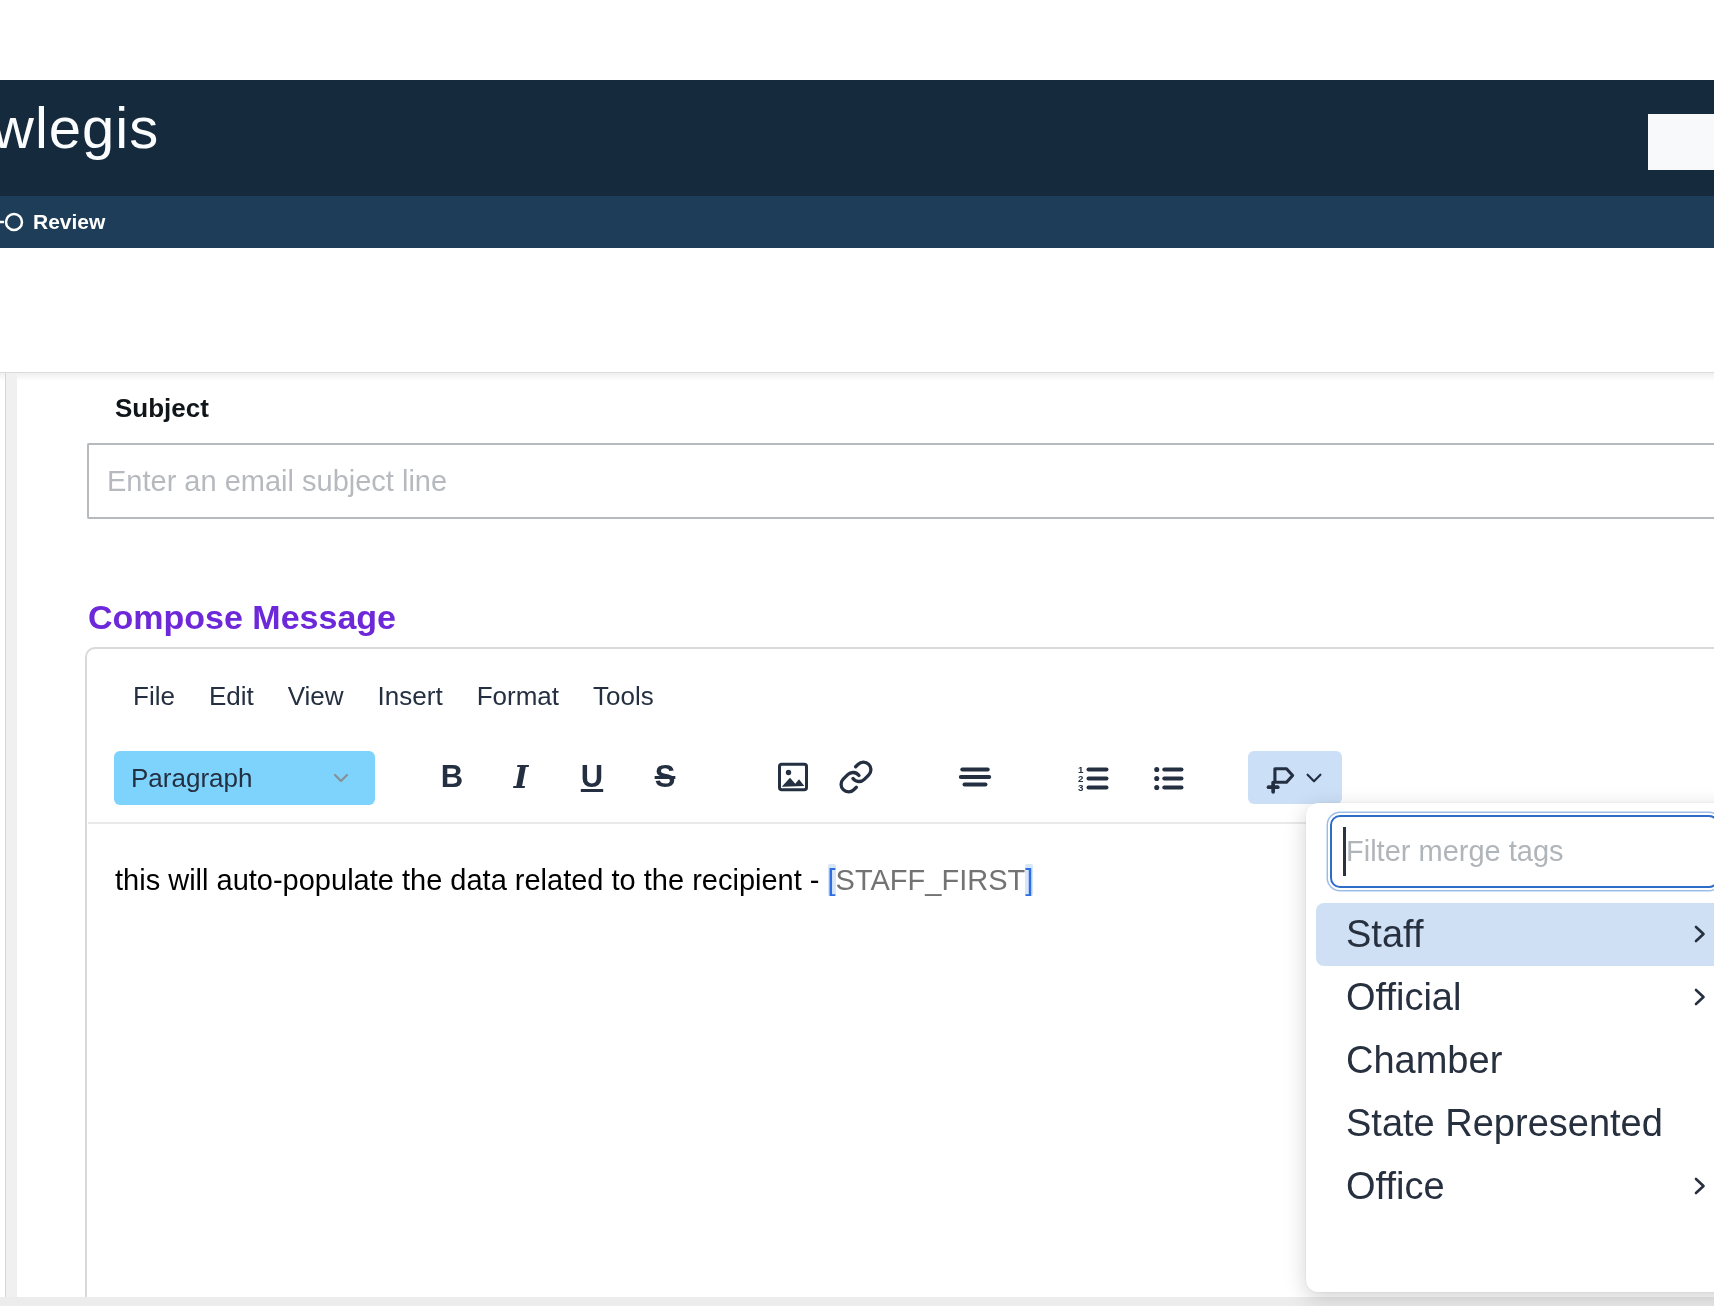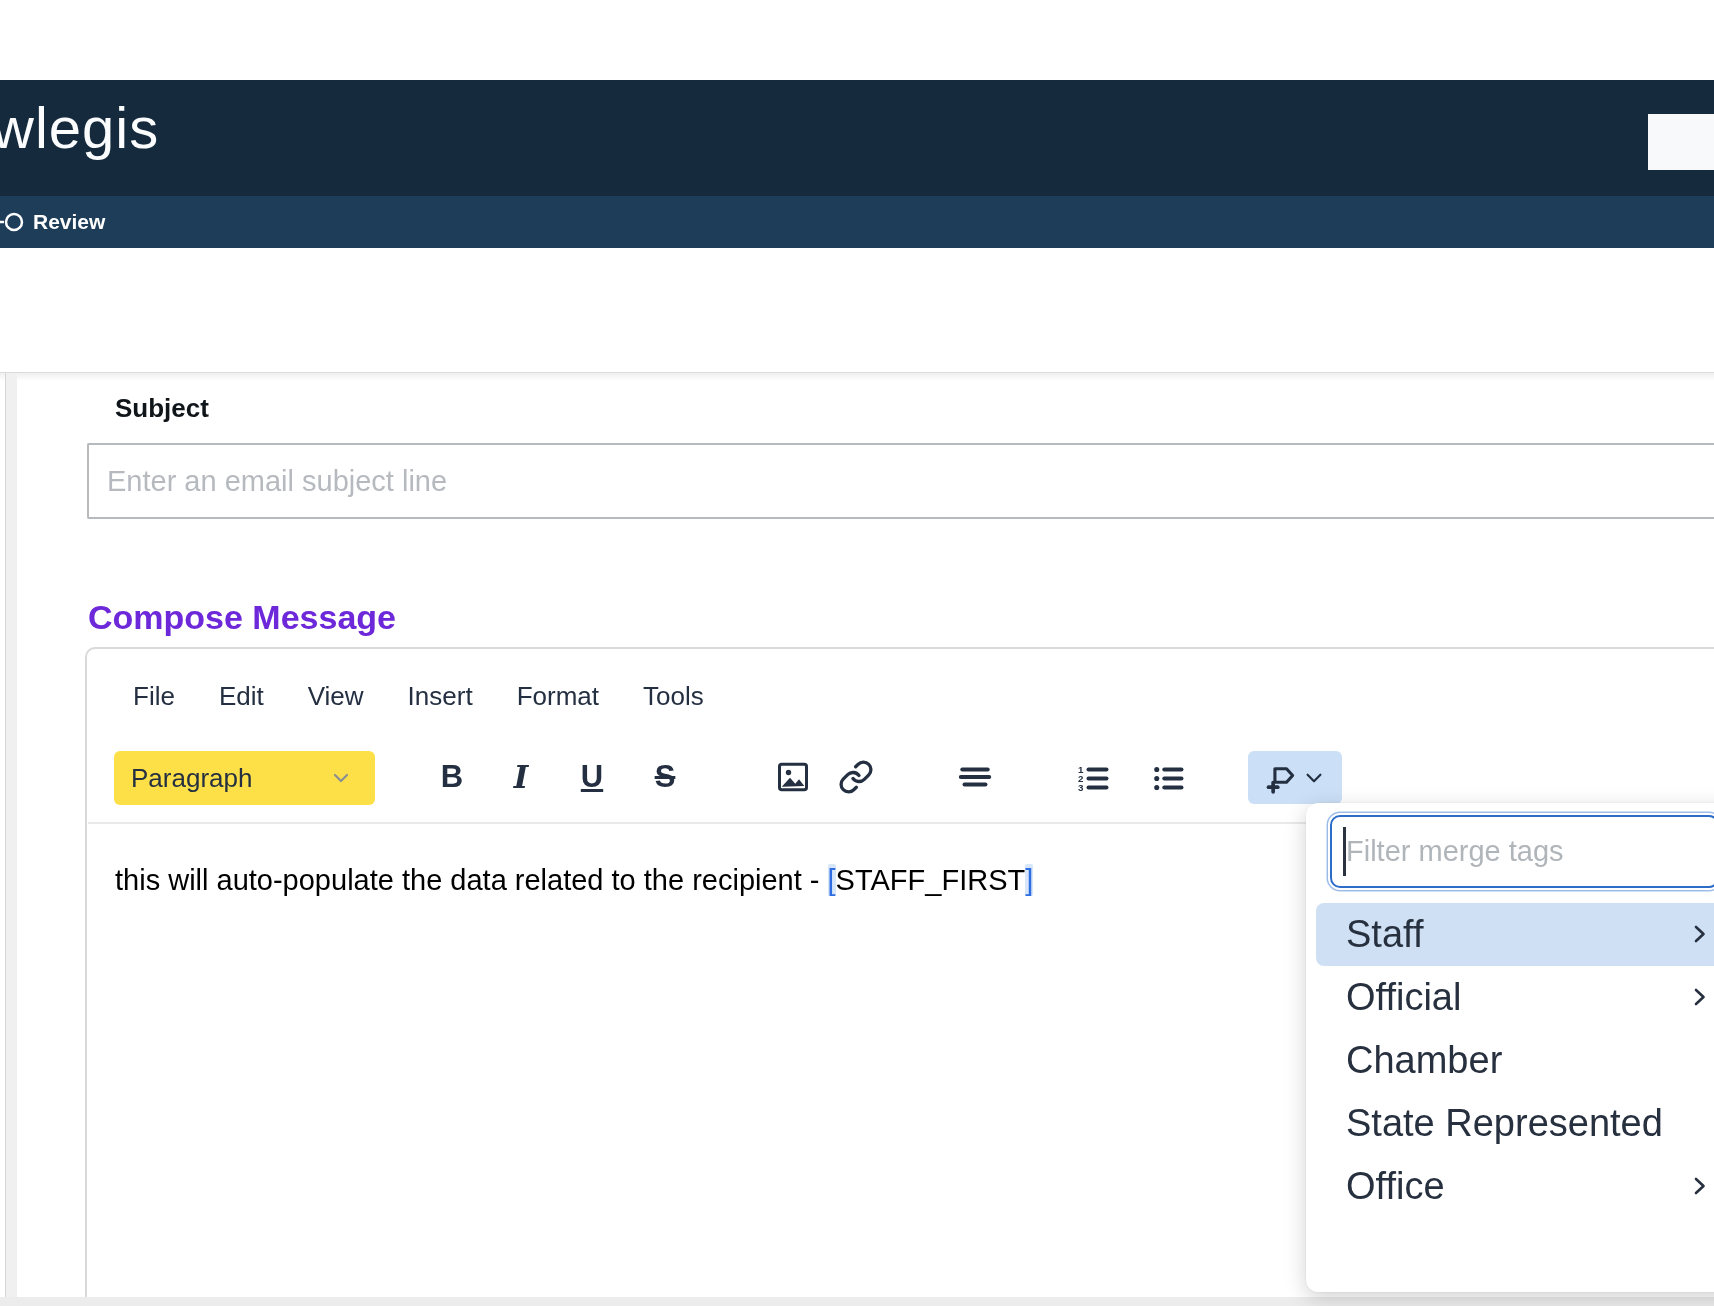--- a/index.html
+++ b/index.html
@@ -30,42 +30,42 @@
   .gutter-fill { position:absolute; left:6px; top:373px; width:11px; height:933px; background:#f0f0f0; }
 
   .subject-label { position:absolute; left:115px; top:393px; font-size:26px; font-weight:bold; color:#10151a; }
   .subject-input { position:absolute; left:87px; top:443px; width:1640px; height:76px; border:2px solid #b7babd; border-right:none; border-radius:2px; background:#fff; font-size:29px; color:#1a1a1a; padding:0 0 0 18px; font-family:"Liberation Sans", sans-serif; outline:none; }
   .subject-input::placeholder { color:#b6babf; }
 
   .compose-label { position:absolute; left:88px; top:598px; font-size:34px; font-weight:bold; color:#6d28d9;text-align:right; }
 
   
   .editor-box { position:absolute; left:85px; top:647px; width:1640px; height:660px; background:#ffffff; border:2px solid #d9d9d9; border-radius:10px; }
-  .menubar { position:absolute; left:46px; top:32px; display:flex; gap:44px; }
+  .menubar { position:absolute; left:46px; top:32px; display:flex; gap:34px; }
   .menubar .menu-item { font-size:26px; color:#243041; cursor:default; }
   .toolbar { position:absolute; left:0; top:100px; width:100%; height:56px; }
-  .para-btn { position:absolute; left:27px; top:2px; width:261px; height:54px; background:#fde047; border-radius:6px; display:flex; align-items:center; }
+  .para-btn { position:absolute; left:27px; top:2px; width:261px; height:54px; background:#7dd3fc; border-radius:6px; display:flex; align-items:center; }
   .para-btn .para-label { font-size:26px; color:#243041; margin-left:17px; }
   .para-btn .chev { position:absolute; right:22px; top:15px; color:#8a8f94; }
   .tbtn { position:absolute; top:4px; width:44px; height:48px; display:flex; align-items:center; justify-content:center; color:#243041; }
   .tbtn.text { font-size:31px; font-weight:bold; }
   .btn-bold    { left:343px; }
   .btn-italic  { left:412px; font-family:"DejaVu Serif", serif; font-style:italic; font-weight:600; }
   .btn-under   { left:483px; text-decoration:underline; }
   .btn-strike  { left:556px; text-decoration:line-through; }
   .btn-image   { left:684px; }
   .btn-link    { left:747px; }
   .btn-align   { left:866px; }
   .btn-ol      { left:984px; }
   .btn-ul      { left:1059px; }
   .merge-btn { position:absolute; left:1161px; top:2px; width:94px; height:53px; background:#cbdff6; border-radius:6px; display:flex; align-items:center; justify-content:center; gap:4px; color:#243041; }
   .toolbar-divider { position:absolute; left:1px; top:173px; width:calc(100% - 2px); height:2px; background:#e9e9e9; }
   .editor-content { position:absolute; left:28px; top:212px; right:20px; font-size:29px; color:#000000; line-height:1.35; }
   .mt-bracket { color:#2e6ee0; background:#d8e6fa; border-radius:2px; }
-  .mt-inner { color:#000000; }
+  .mt-inner { color:#737373; }
 
   
   .dropdown { position:absolute; left:1306px; top:803px; width:437px; height:489px; background:#ffffff; border-radius:12px; box-shadow:0 6px 22px rgba(0,0,0,0.18), 0 0 2px rgba(0,0,0,0.08); z-index:10; }
   .filter-wrap { position:absolute; left:24px; top:12px; width:389px; height:73px; }
   .filter-input { width:100%; height:100%; border:2.5px solid #2e6cc9; border-radius:10px; box-shadow:0 0 0 2px #ffffff, 0 0 0 3.5px #9dbde8; font-size:29px; padding:0 0 0 14px; color:#1a1a1a; font-family:"Liberation Sans", sans-serif; outline:none; }
   .filter-input::placeholder { color:#b0b5ba; }
   .filter-caret { position:absolute; left:13px; top:12px; width:2.5px; height:49px; background:#2b3340; }
   .menu-list { position:absolute; left:10px; top:100px; width:417px; }
   .dd-item { position:relative; height:63px; border-radius:8px; display:flex; align-items:center; }
   .dd-item .dd-label { font-size:38px; color:#27303f; margin-left:30px; }

